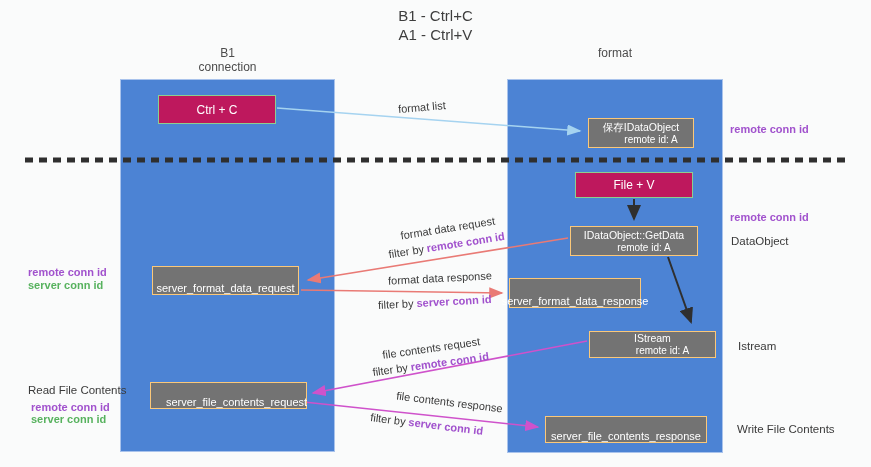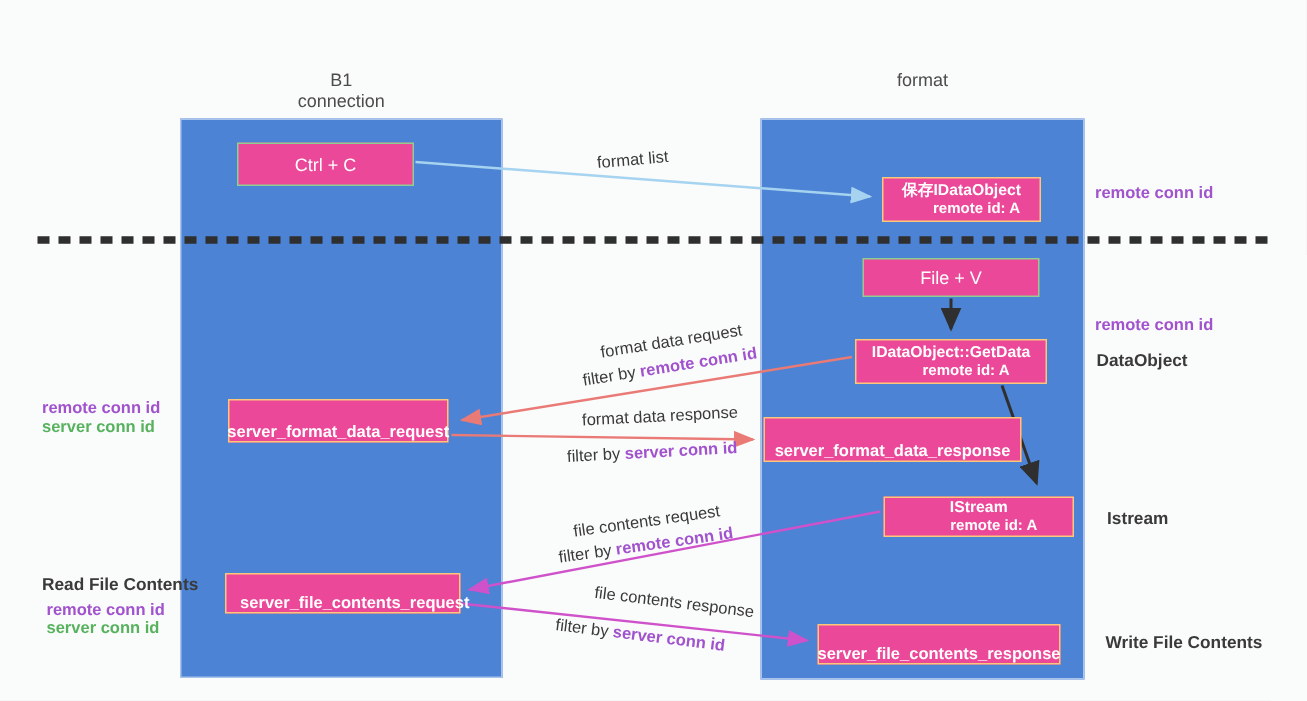--- a/index.html
+++ b/index.html
@@ -2,38 +2,42 @@
 <html><head>
 <meta charset="utf-8">
 <style>
   html,body{margin:0;padding:0;background:#f2f3f4;font-family:"Liberation Sans","DejaVu Sans",sans-serif;}
   #canvas{position:relative;width:871px;height:467px;background:#fafbfb;overflow:hidden;}
   .title{position:absolute;top:6px;left:0;width:871px;text-align:center;font-size:15px;line-height:19px;color:#3e3e3e;}
   .col-header{position:absolute;text-align:center;font-size:12px;line-height:14px;color:#4c4c4c;}
   .column{position:absolute;background:#4c83d4;border:1px solid #a9c3ec;box-sizing:border-box;}
   .node{position:absolute;display:flex;flex-direction:column;align-items:center;justify-content:center;
         color:#fff;text-align:center;box-sizing:border-box;}
-  .green{background:#ec4899;border:1px solid #8ccf90;font-size:12px;}
-  .orange{background:#ec4899;border:1px solid #fbc879;font-size:11px;font-weight:bold;}
+  .green{background:#be185d;border:1px solid #8ccf90;font-size:12px;}
+  .orange{background:#737373;border:1px solid #fbc879;font-size:11px;}
   .node .l2{font-size:10px;line-height:12px;padding-left:20px;}
   .node .l1{font-size:10.5px;line-height:13px;}
   .single{font-size:11px;justify-content:flex-end;}
-  .mlabel{position:absolute;font-size:11.5px;color:#3a3a3a;white-space:nowrap;font-weight:bold;}
+  .mlabel{position:absolute;font-size:11.5px;color:#3a3a3a;white-space:nowrap;}
   .conn{position:absolute;font-size:11px;font-weight:bold;white-space:nowrap;}
   .purpletx{color:#a152cd;}
   .greentx{color:#57b25e;}
   .alabel{position:absolute;font-size:11px;color:#3a3a3a;white-space:nowrap;}
   .alabel .purpletx,.alabel .greentx{font-weight:bold;margin-left:3px;}
   svg.overlay{position:absolute;left:0;top:0;pointer-events:none;}
 </style>
 </head>
 <body>
 
 <div id="canvas">
 
+  <div class="title">
+    <div>B1 - Ctrl+C</div>
+    <div>A1 - Ctrl+V</div>
+  </div>
 
   <div class="col-header" style="left:120px;top:46px;width:215px;">
     <div>B1</div>
     <div>connection</div>
   </div>
   <div class="col-header" style="left:507px;top:46px;width:216px;">
     <div>format</div>
   </div>
 
   <div class="column" style="left:120px;top:79px;width:215px;height:373px;"></div>
@@ -87,21 +91,21 @@
 
   <div class="node orange" style="left:570px;top:226px;width:128px;height:30px;">
     <span class="l1">IDataObject::GetData</span>
     <span class="l2">remote id: A</span>
   </div>
 
   <div class="node orange single" style="left:152px;top:266px;width:147px;height:29px;">
     <span>server_format_data_request</span>
   </div>
 
-  <div class="node orange single" style="left:509px;top:278px;width:172px;height:30px;">
+  <div class="node orange single" style="left:509px;top:278px;width:132px;height:30px;">
     <span>server_format_data_response</span>
   </div>
 
   <div class="node orange" style="left:589px;top:331px;width:127px;height:27px;">
     <span class="l1">IStream</span>
     <span class="l2">remote id: A</span>
   </div>
 
   <div class="node orange single" style="left:150px;top:382px;width:157px;height:27px;padding-left:16px;">
     <span>server_file_contents_request</span>

